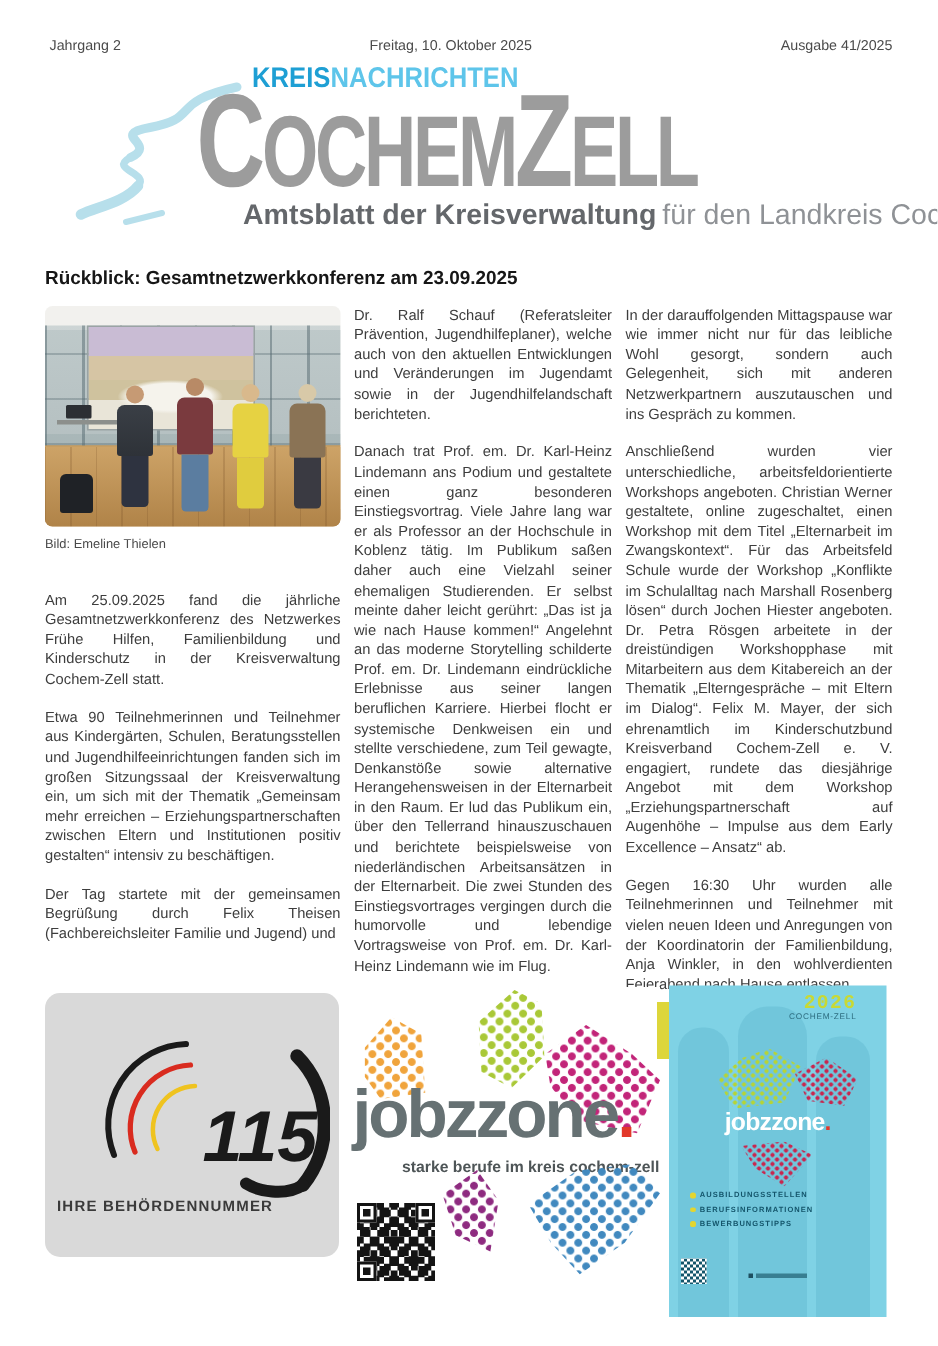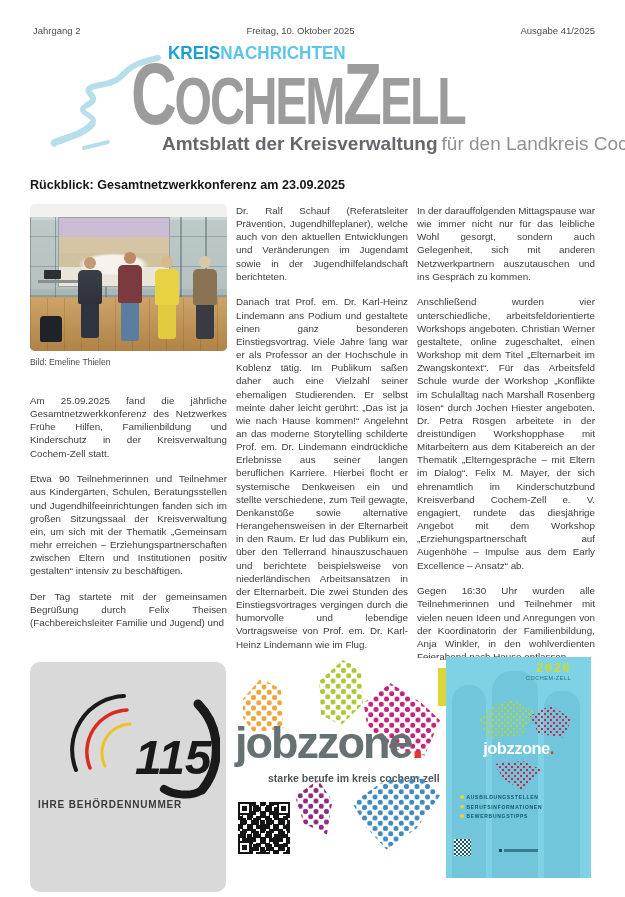--- a/index.html
+++ b/index.html
@@ -50,21 +50,21 @@
           background:radial-gradient(ellipse at center, #f5f3ec 0 55%, transparent 70%);}
   .table{position:absolute;left:4%;top:52%;width:24%;height:3px;background:#8c8f8c;}
   .laptop{position:absolute;left:7%;top:45%;width:17px;height:9px;background:#2c2f33;border-radius:1px;}
   .speaker{position:absolute;left:5%;bottom:6%;width:22px;height:26px;background:#1f2226;border-radius:4px 4px 2px 2px;}
   .person{position:absolute;width:26px;}
   .person .head{width:12px;height:12px;border-radius:50%;margin:0 auto;background:#c69a74;}
   .person .torso{width:24px;height:34px;border-radius:5px 5px 2px 2px;margin:1px auto 0;}
   .person .legs{width:18px;height:34px;margin:0 auto;border-radius:0 0 3px 3px;}
 
   
-  .ad-115{position:absolute;left:30px;top:662px;width:196px;height:230px;background:#d9d9d9;border-radius:10px;}
+  .ad-115{position:absolute;left:30px;top:662px;width:196px;height:176px;background:#d9d9d9;border-radius:10px;}
   .ad-115 .label{position:absolute;left:8px;top:137px;font-size:10px;font-weight:bold;
                  letter-spacing:.8px;color:#3a3a3a;}
   .ad-jobzzone{position:absolute;left:233px;top:658px;width:207px;height:220px;background:#fff;}
   .jz-title{position:absolute;left:2px;top:62px;font-size:45px;font-weight:bold;color:#667173;
             letter-spacing:-2px;line-height:1;white-space:nowrap;}
   .jz-dot{color:#e2382a;}
   .jz-sub{position:absolute;left:35px;top:114px;font-size:10.5px;font-weight:bold;color:#4e5557;white-space:nowrap;}
   .dots{position:absolute;--c:#000;
         background-image:radial-gradient(circle, var(--c) 2.3px, transparent 2.9px),
                          radial-gradient(circle, var(--c) 2.3px, transparent 2.9px);

